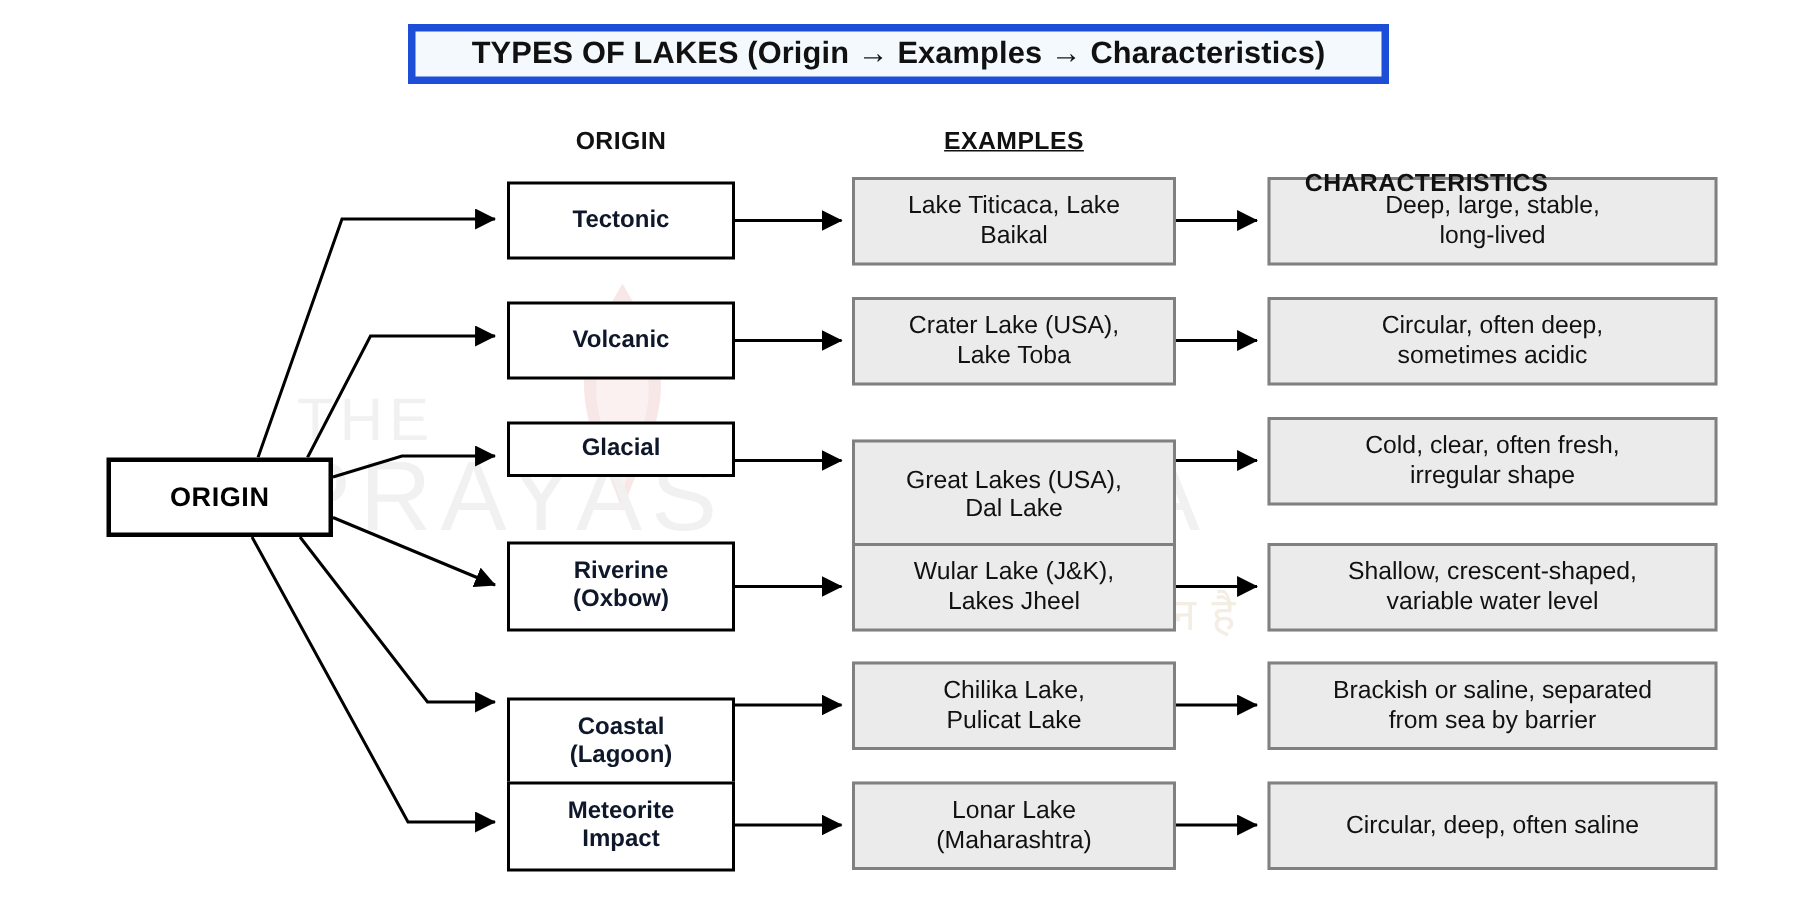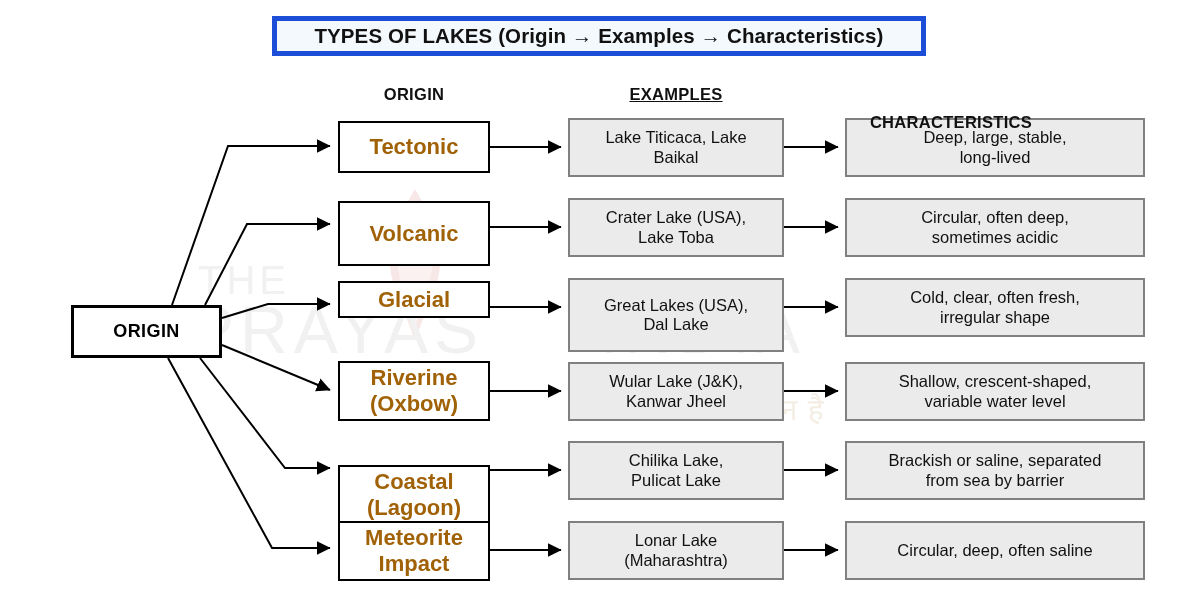--- a/index.html
+++ b/index.html
@@ -115,23 +115,23 @@
     font-weight: bold;
     color: #000000;
     letter-spacing: .4px;
   }
 
   .origin-node {
     left: 338px;
     width: 152px;
     border: 2.5px solid #000000;
     background: #ffffff;
-    font-size: 22px;
+    font-size: 16px;
     font-weight: bold;
-    color: #a16207;
+    color: #0f172a;
   }
   .example-node {
     left: 568px;
     width: 216px;
     border: 2px solid #808080;
     background: #ebebeb;
     font-size: 16.5px;
     font-weight: normal;
     color: #111111;
   }
@@ -217,40 +217,40 @@
       <span>long-lived</span>
     </div>
   </div>
   <div class="node example-node" style="top:118px;height:59px">
     <div>
       <span>Lake Titicaca, Lake</span>
       <span>Baikal</span>
     </div>
   </div>
 
-  <div class="node origin-node" style="top:201px;height:65px">
+  <div class="node origin-node" style="top:201px;height:52px">
     <span>Volcanic</span>
   </div>
   <div class="node example-node" style="top:198px;height:59px">
     <div>
       <span>Crater Lake (USA),</span>
       <span>Lake Toba</span>
     </div>
   </div>
   <div class="node char-node" style="top:198px;height:59px">
     <div>
       <span>Circular, often deep,</span>
       <span>sometimes acidic</span>
     </div>
   </div>
 
   <div class="node origin-node" style="top:281px;height:37px">
     <span>Glacial</span>
   </div>
-  <div class="node example-node" style="top:278px;height:74px">
+  <div class="node example-node" style="top:293px;height:74px">
     <div>
       <span>Great Lakes (USA),</span>
       <span>Dal Lake</span>
     </div>
   </div>
   <div class="node char-node" style="top:278px;height:59px">
     <div>
       <span>Cold, clear, often fresh,</span>
       <span>irregular shape</span>
     </div>
@@ -258,21 +258,21 @@
 
   <div class="node origin-node" style="top:361px;height:60px">
     <div>
       <span>Riverine</span>
       <span>(Oxbow)</span>
     </div>
   </div>
   <div class="node example-node" style="top:362px;height:59px">
     <div>
       <span>Wular Lake (J&amp;K),</span>
-      <span>Kanwar Jheel</span>
+      <span>Lakes Jheel</span>
     </div>
   </div>
   <div class="node char-node" style="top:362px;height:59px">
     <div>
       <span>Shallow, crescent-shaped,</span>
       <span>variable water level</span>
     </div>
   </div>
 
   <div class="node origin-node" style="top:465px;height:60px">

